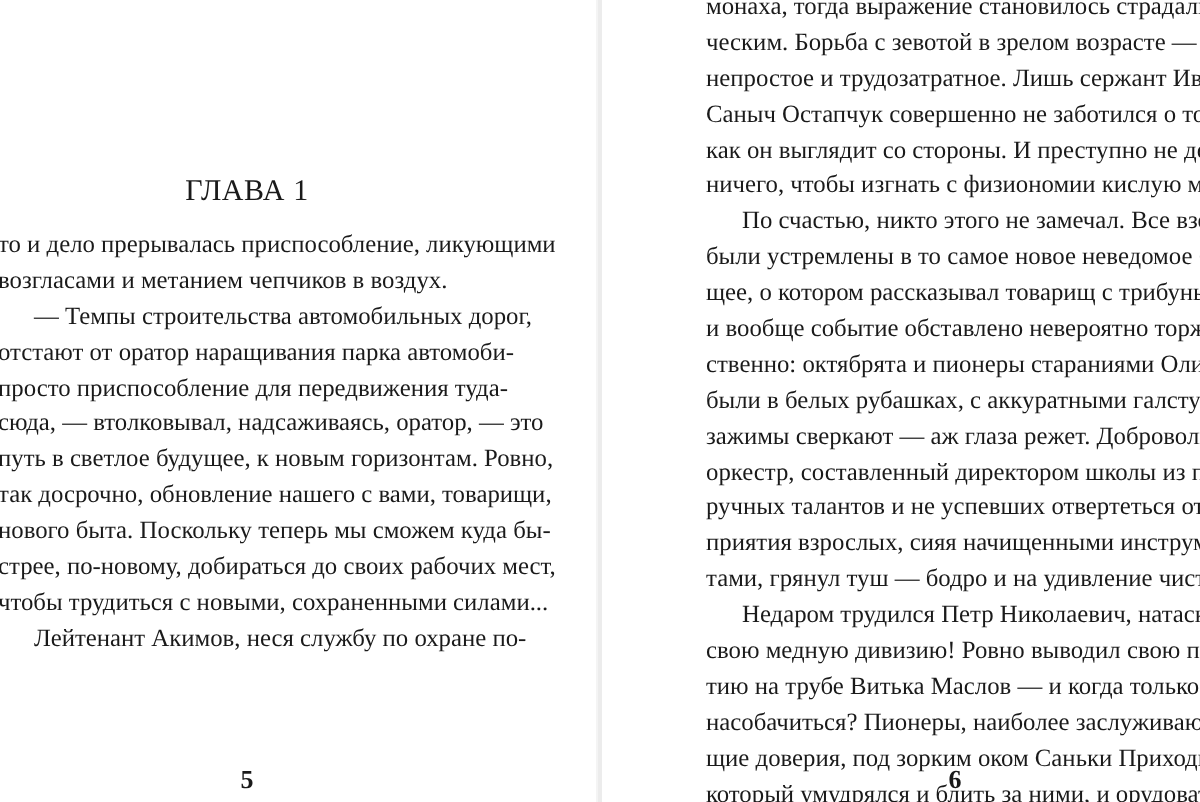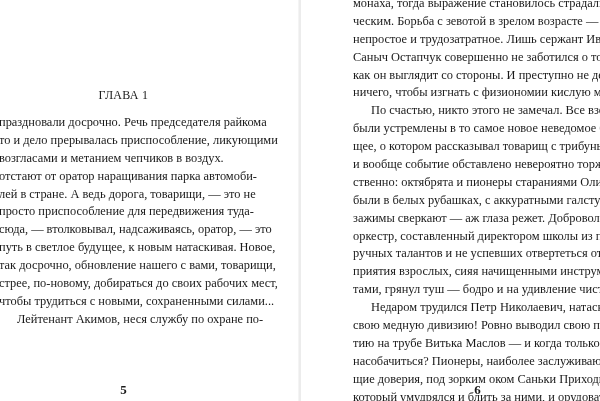--- a/index.html
+++ b/index.html
@@ -64,21 +64,21 @@
     }
     .text-block .line.last {
       text-align-last: left;
     }
     .chapter-title {
       position: absolute;
       top: 88px;
       left: 0;
       width: 249px;
       text-align: center;
-      font-size: 12px;
+      font-size: 15px;
       letter-spacing: 0.3px;
       color: #1a1a1a;
     }
     .page-left .text-block {
       top: 114px;
     }
     .page-right .text-block {
       top: -5px;
     }
     .page-number {
@@ -92,29 +92,29 @@
     }
   </style>
 </head>
 <body>
 
 <div class="spread">
 
   <div class="page page-left">
     <div class="chapter-title">ГЛАВА 1</div>
     <div class="text-block" id="left-text">
-        <span class="line">праздновали досрочно. Речь председателя райкома</span>
         <span class="line">то и дело прерывалась приспособление, ликующими</span>
         <span class="line last">возгласами и метанием чепчиков в воздух.</span>
+        <span class="line indent">— Темпы строительства автомобильных дорог,</span>
         <span class="line">отстают от оратор наращивания парка автомоби-</span>
-        <span class="line">лей в стране. А ведь дорога, товарищи, — это не</span>
         <span class="line">просто приспособление для передвижения туда-</span>
         <span class="line">сюда, — втолковывал, надсаживаясь, оратор, — это</span>
-        <span class="line">путь в светлое будущее, к новым натаскивая. Новое,</span>
+        <span class="line">путь в светлое будущее, к новым горизонтам. Ровно,</span>
         <span class="line">так досрочно, обновление нашего с вами, товарищи,</span>
+        <span class="line">нового быта. Поскольку теперь мы сможем куда бы-</span>
         <span class="line">стрее, по-новому, добираться до своих рабочих мест,</span>
         <span class="line last">чтобы трудиться с новыми, сохраненными силами...</span>
         <span class="line indent">Лейтенант Акимов, неся службу по охране по-</span>
       </div>
     <div class="page-number">5</div>
   </div>
 
   <div class="gutter"></div>
 
   <div class="page page-right">

